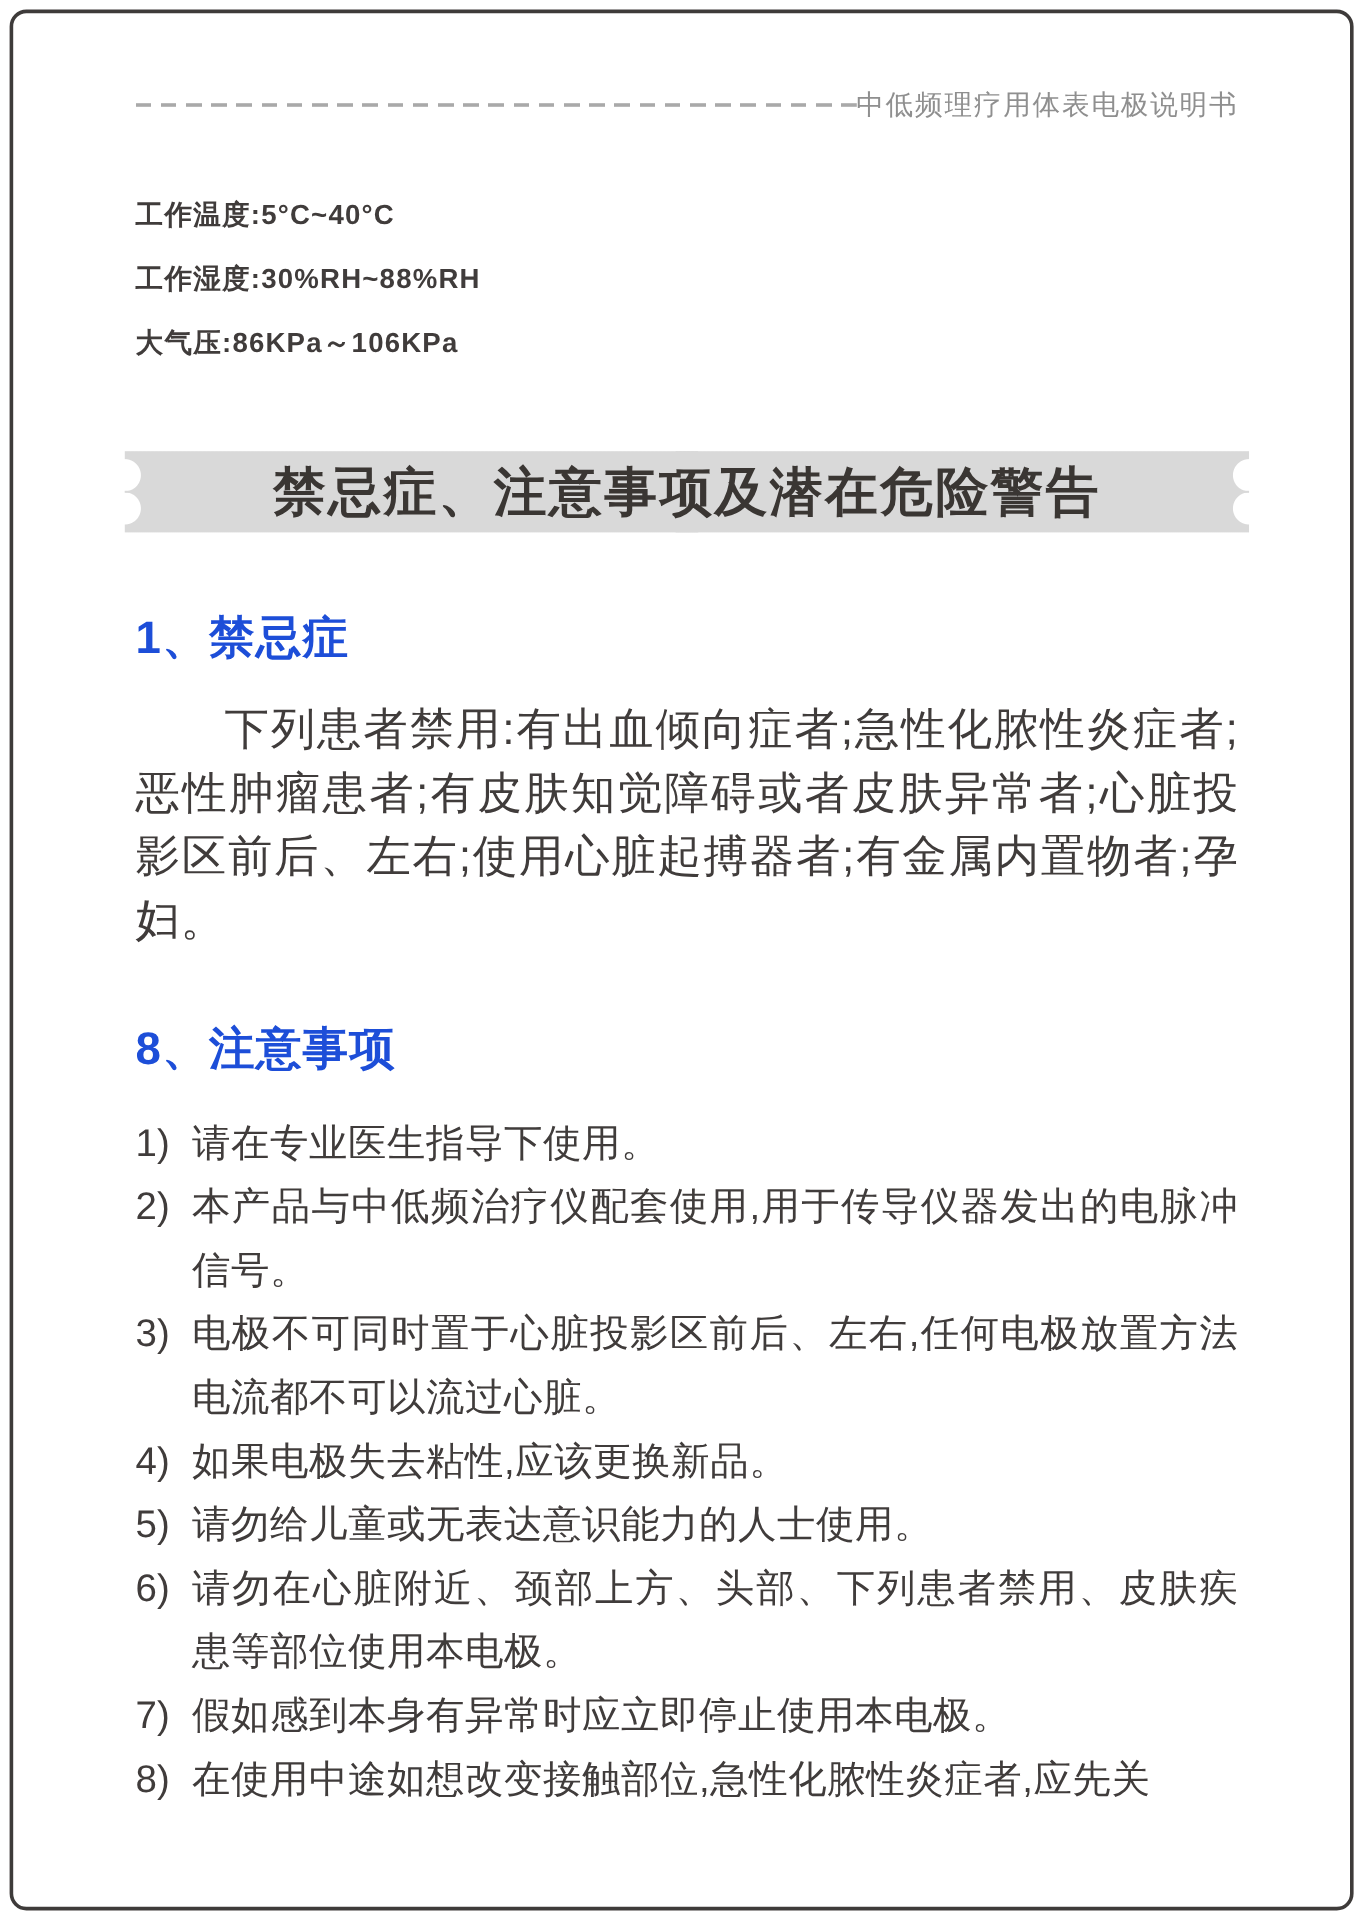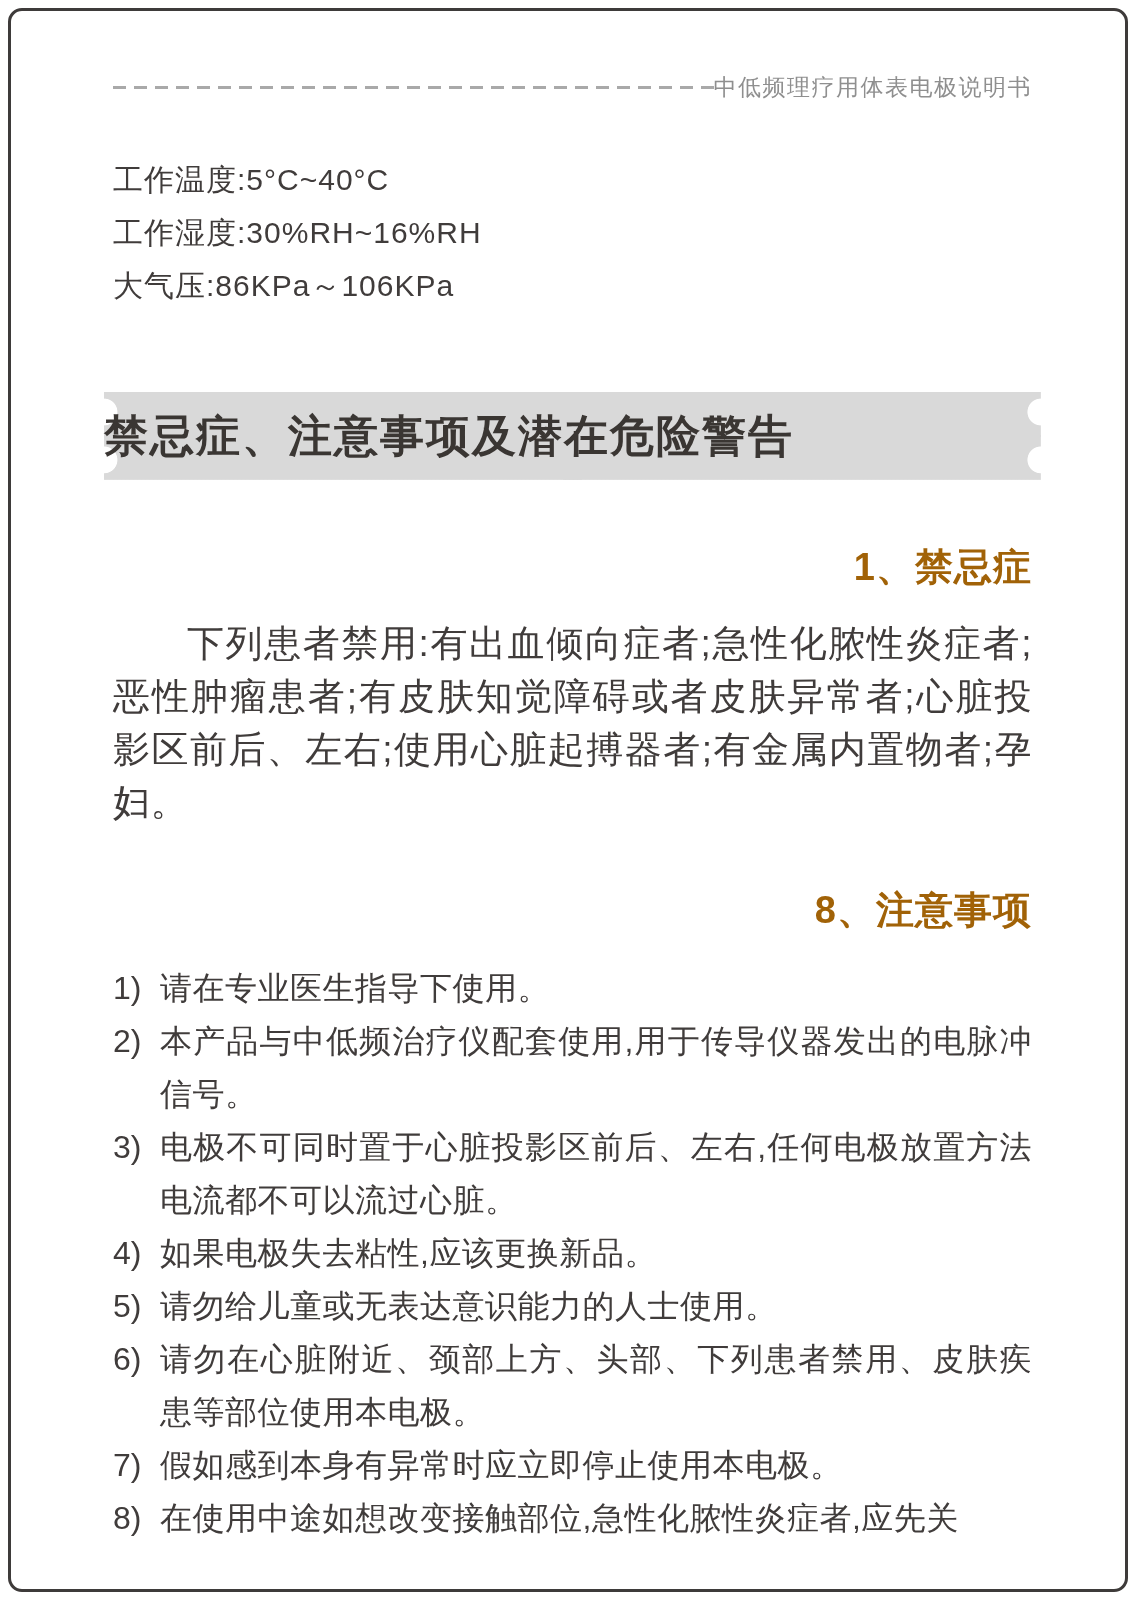--- a/index.html
+++ b/index.html
@@ -13,37 +13,37 @@
   }
   .content { position:absolute; left:113px; right:104px; top:0; }
 
   .doc-header { display:flex; align-items:center; margin-top:72px; }
   .dash-rule {
     flex:1; height:3px;
     background:repeating-linear-gradient(90deg,#a9a9a9 0 13px, transparent 13px 21px);
   }
   .doc-title { font-size:23px; color:#8f8f8f; letter-spacing:1.5px; white-space:nowrap; }
 
-  .specs { margin-top:50px; font-size:30px; line-height:53px; letter-spacing:1px; font-weight:400; }
+  .specs { margin-top:50px; font-size:23px; line-height:53px; letter-spacing:1px; font-weight:700; }
 
   .banner {
-    margin:80px -9px 0 -9px; height:88px;
-    display:flex; align-items:center; 
+    margin:64px -9px 0 -9px; height:68px;
+    display:flex; align-items:center; justify-content:center;
     background:
       radial-gradient(circle at 0 20px,              transparent 13px, #d9d9d9 13.8px) left top    / 51% 51% no-repeat,
       radial-gradient(circle at 100% 20px,           transparent 13px, #d9d9d9 13.8px) right top   / 51% 51% no-repeat,
       radial-gradient(circle at 0 calc(100% - 20px), transparent 13px, #d9d9d9 13.8px) left bottom / 51% 51% no-repeat,
       radial-gradient(circle at 100% calc(100% - 20px), transparent 13px, #d9d9d9 13.8px) right bottom / 51% 51% no-repeat;
   }
   .banner-title {
     font-size:44px; font-weight:bold; color:#3a3633; letter-spacing:2px; white-space:nowrap;
   }
 
   .section-heading {
-    margin-top:62px; font-size:38px; font-weight:bold; color:#a16207; letter-spacing:1px;text-align:right;
+    margin-top:62px; font-size:38px; font-weight:bold; color:#1d4ed8; letter-spacing:1px;
   }
   .section-heading.second { margin-top:56px; }
 
   .para {
     margin-top:24px; font-size:37px; line-height:53px; letter-spacing:0.5px;
     text-indent:2em; text-align:justify;
   }
 
   .list { margin-top:26px; }
   .list-item {
@@ -59,21 +59,21 @@
 
 <div class="content">
 
   <div class="doc-header">
     <div class="dash-rule"></div>
     <div class="doc-title">中低频理疗用体表电极说明书</div>
   </div>
 
   <div class="specs">
     <div class="spec-line">工作温度:5°C~40°C</div>
-    <div class="spec-line">工作湿度:30%RH~16%RH</div>
+    <div class="spec-line">工作湿度:30%RH~88%RH</div>
     <div class="spec-line">大气压:86KPa～106KPa</div>
   </div>
 
   <div class="banner">
     <div class="banner-title">禁忌症、注意事项及潜在危险警告</div>
   </div>
 
   <div class="section-heading">1、禁忌症</div>
 
   <div class="para">下列患者禁用:有出血倾向症者;急性化脓性炎症者;恶性肿瘤患者;有皮肤知觉障碍或者皮肤异常者;心脏投影区前后、左右;使用心脏起搏器者;有金属内置物者;孕妇。</div>

